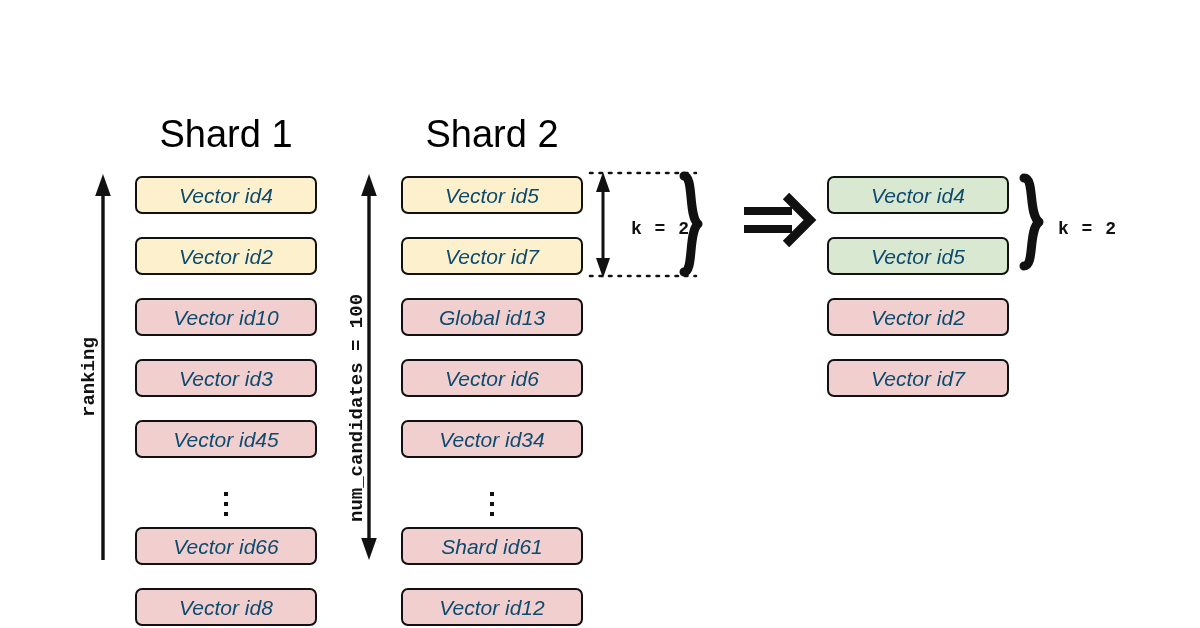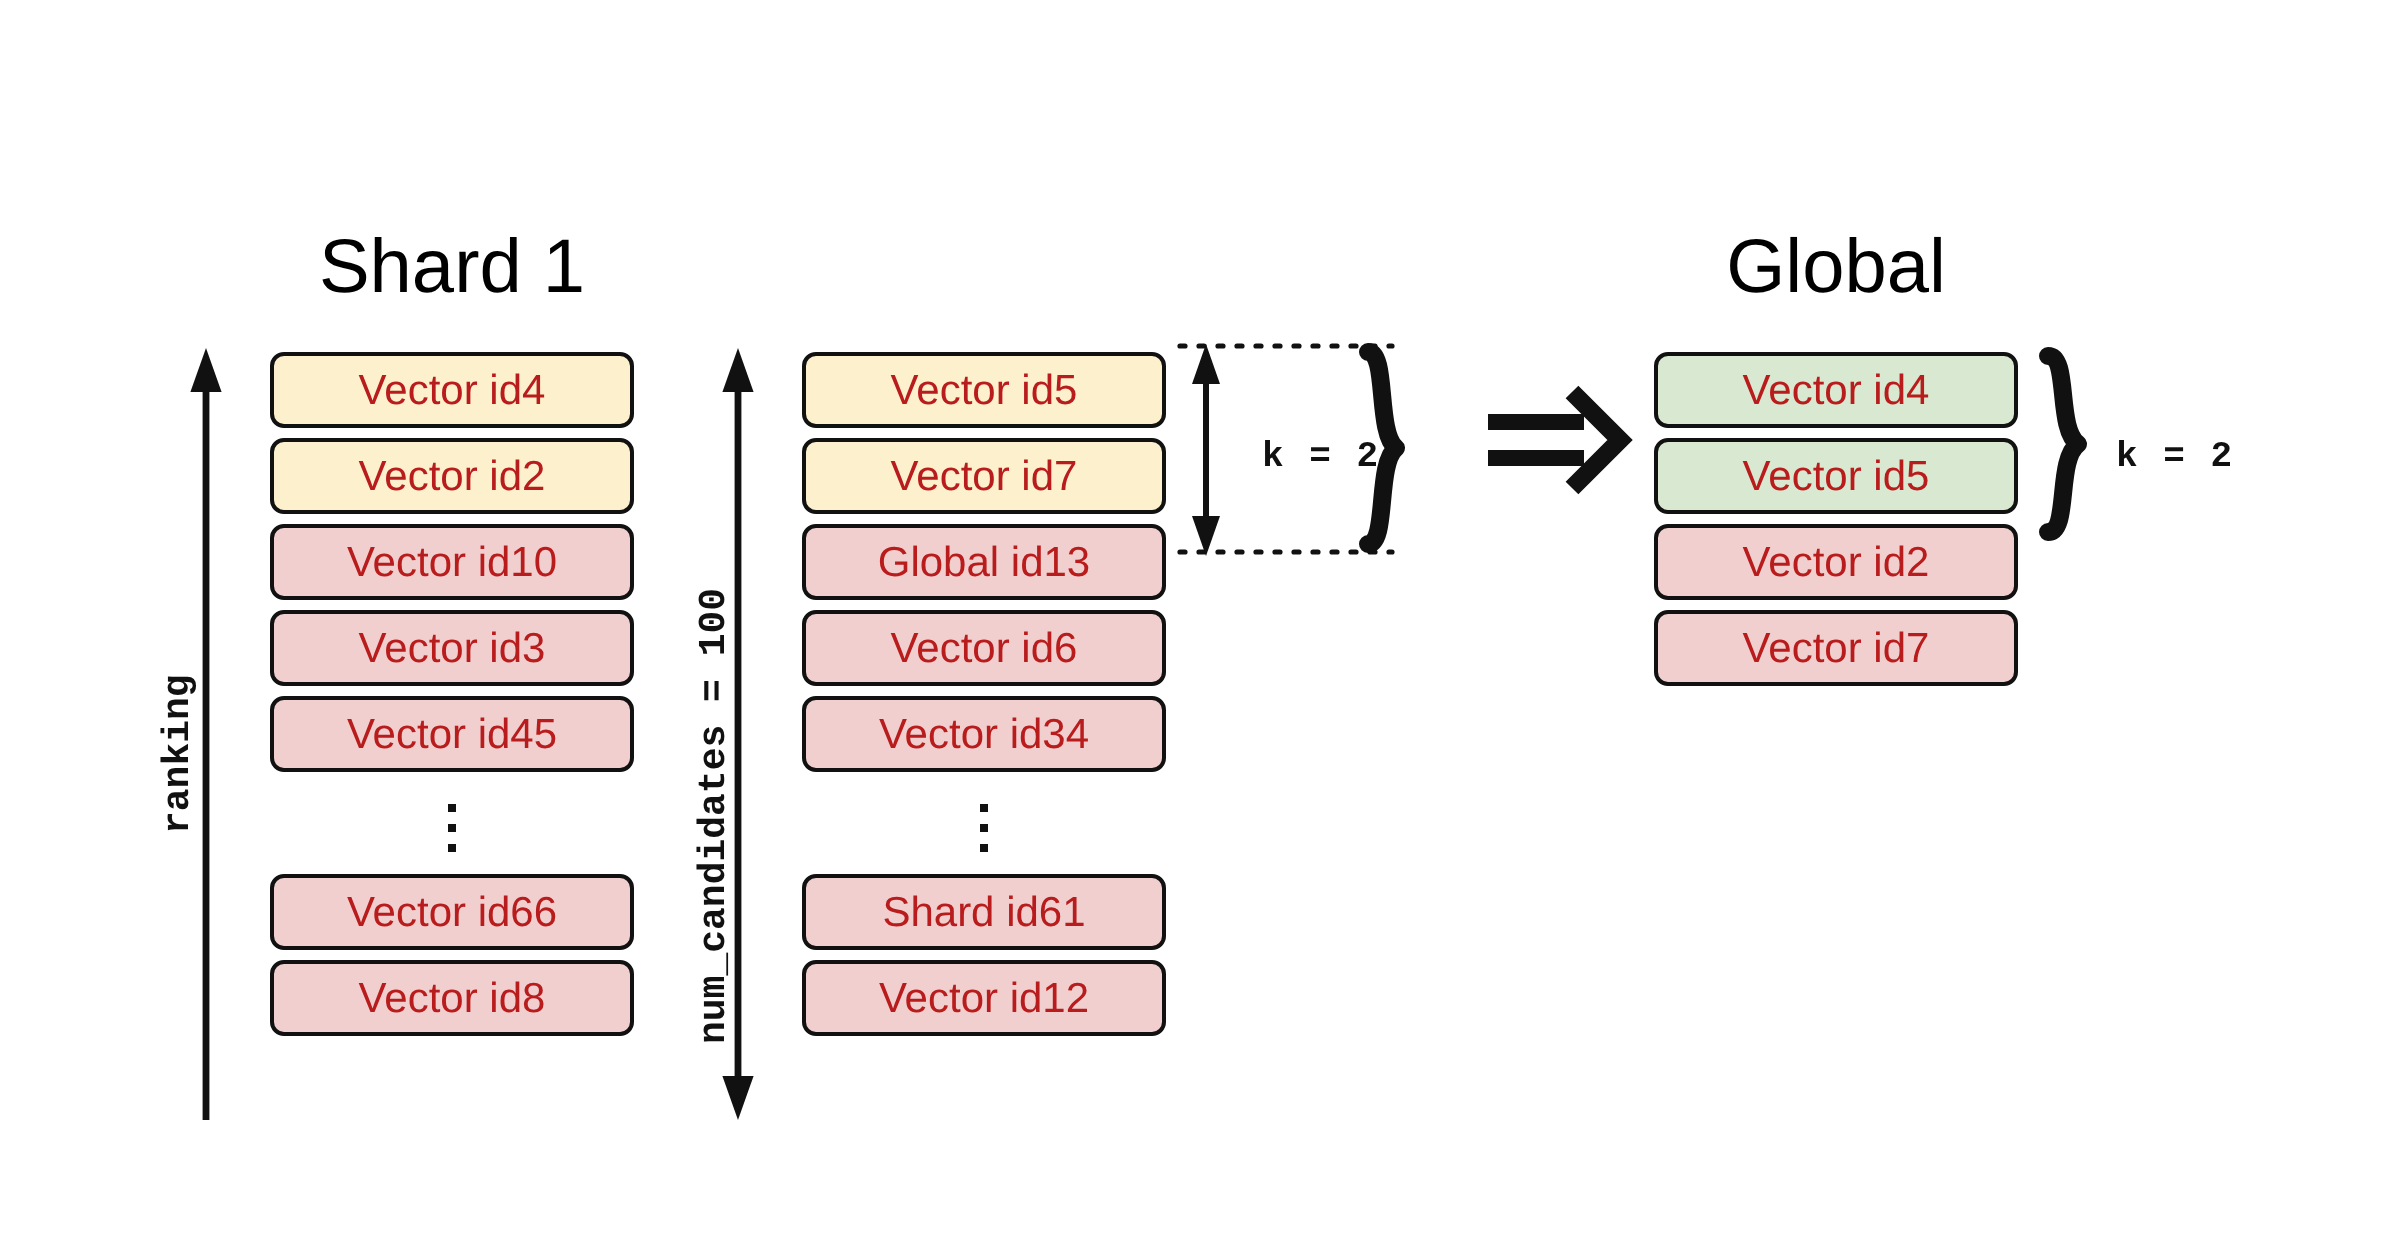--- a/index.html
+++ b/index.html
@@ -45,29 +45,30 @@
   #stack-shard1 { left: 135px; top: 164px; }
   #stack-shard2 { left: 401px; top: 164px; }
   #stack-global { left: 827px; top: 164px; }
 
   .vbox {
     box-sizing: border-box;
     width: 182px;
     height: 38px;
     border: 2.6px solid #111111;
     border-radius: 7px;
-    margin-bottom: 5px;
+    margin-bottom: 23px;
     display: flex;
     align-items: center;
     justify-content: center;
     font-family: "Liberation Sans", sans-serif;
     font-size: 21px;
     line-height: 21px;
-    color: #b91c1c;
-    white-space: nowrap;
+    color: #0c4a6e;
+    white-space: nowrap;
+    font-style: italic;
   }
   .vbox.tone-yellow { background: #fdf0cd; }
   .vbox.tone-pink   { background: #f2cfcf; }
   .vbox.tone-green  { background: #d9e8d0; }
 
   
   .ellipsis {
     width: 182px;
     height: 46px;
     display: flex;
@@ -130,22 +131,22 @@
     white-space: nowrap;
   }
 </style>
 </head>
 <body>
 
 <div class="canvas">
 
   <div class="col-title" id="title-shard1">Shard 1</div>
 
-
-  <div class="col-title" id="title-global">Global</div>
+  <div class="col-title" id="title-shard2">Shard 2</div>
+
 
   <svg class="axis-svg" id="axis-ranking" width="22" height="390" viewBox="0 0 22 390">
     <line x1="11" y1="388" x2="11" y2="20" stroke="#111" stroke-width="3.4"></line>
     <polygon points="11,2 3.2,24 18.8,24" fill="#111"></polygon>
   </svg>
   <div class="axis-label" id="label-ranking">ranking</div>
 
   <div class="stack" id="stack-shard1">
     <div class="vbox tone-yellow">Vector id4</div>
     <div class="vbox tone-yellow">Vector id2</div>

